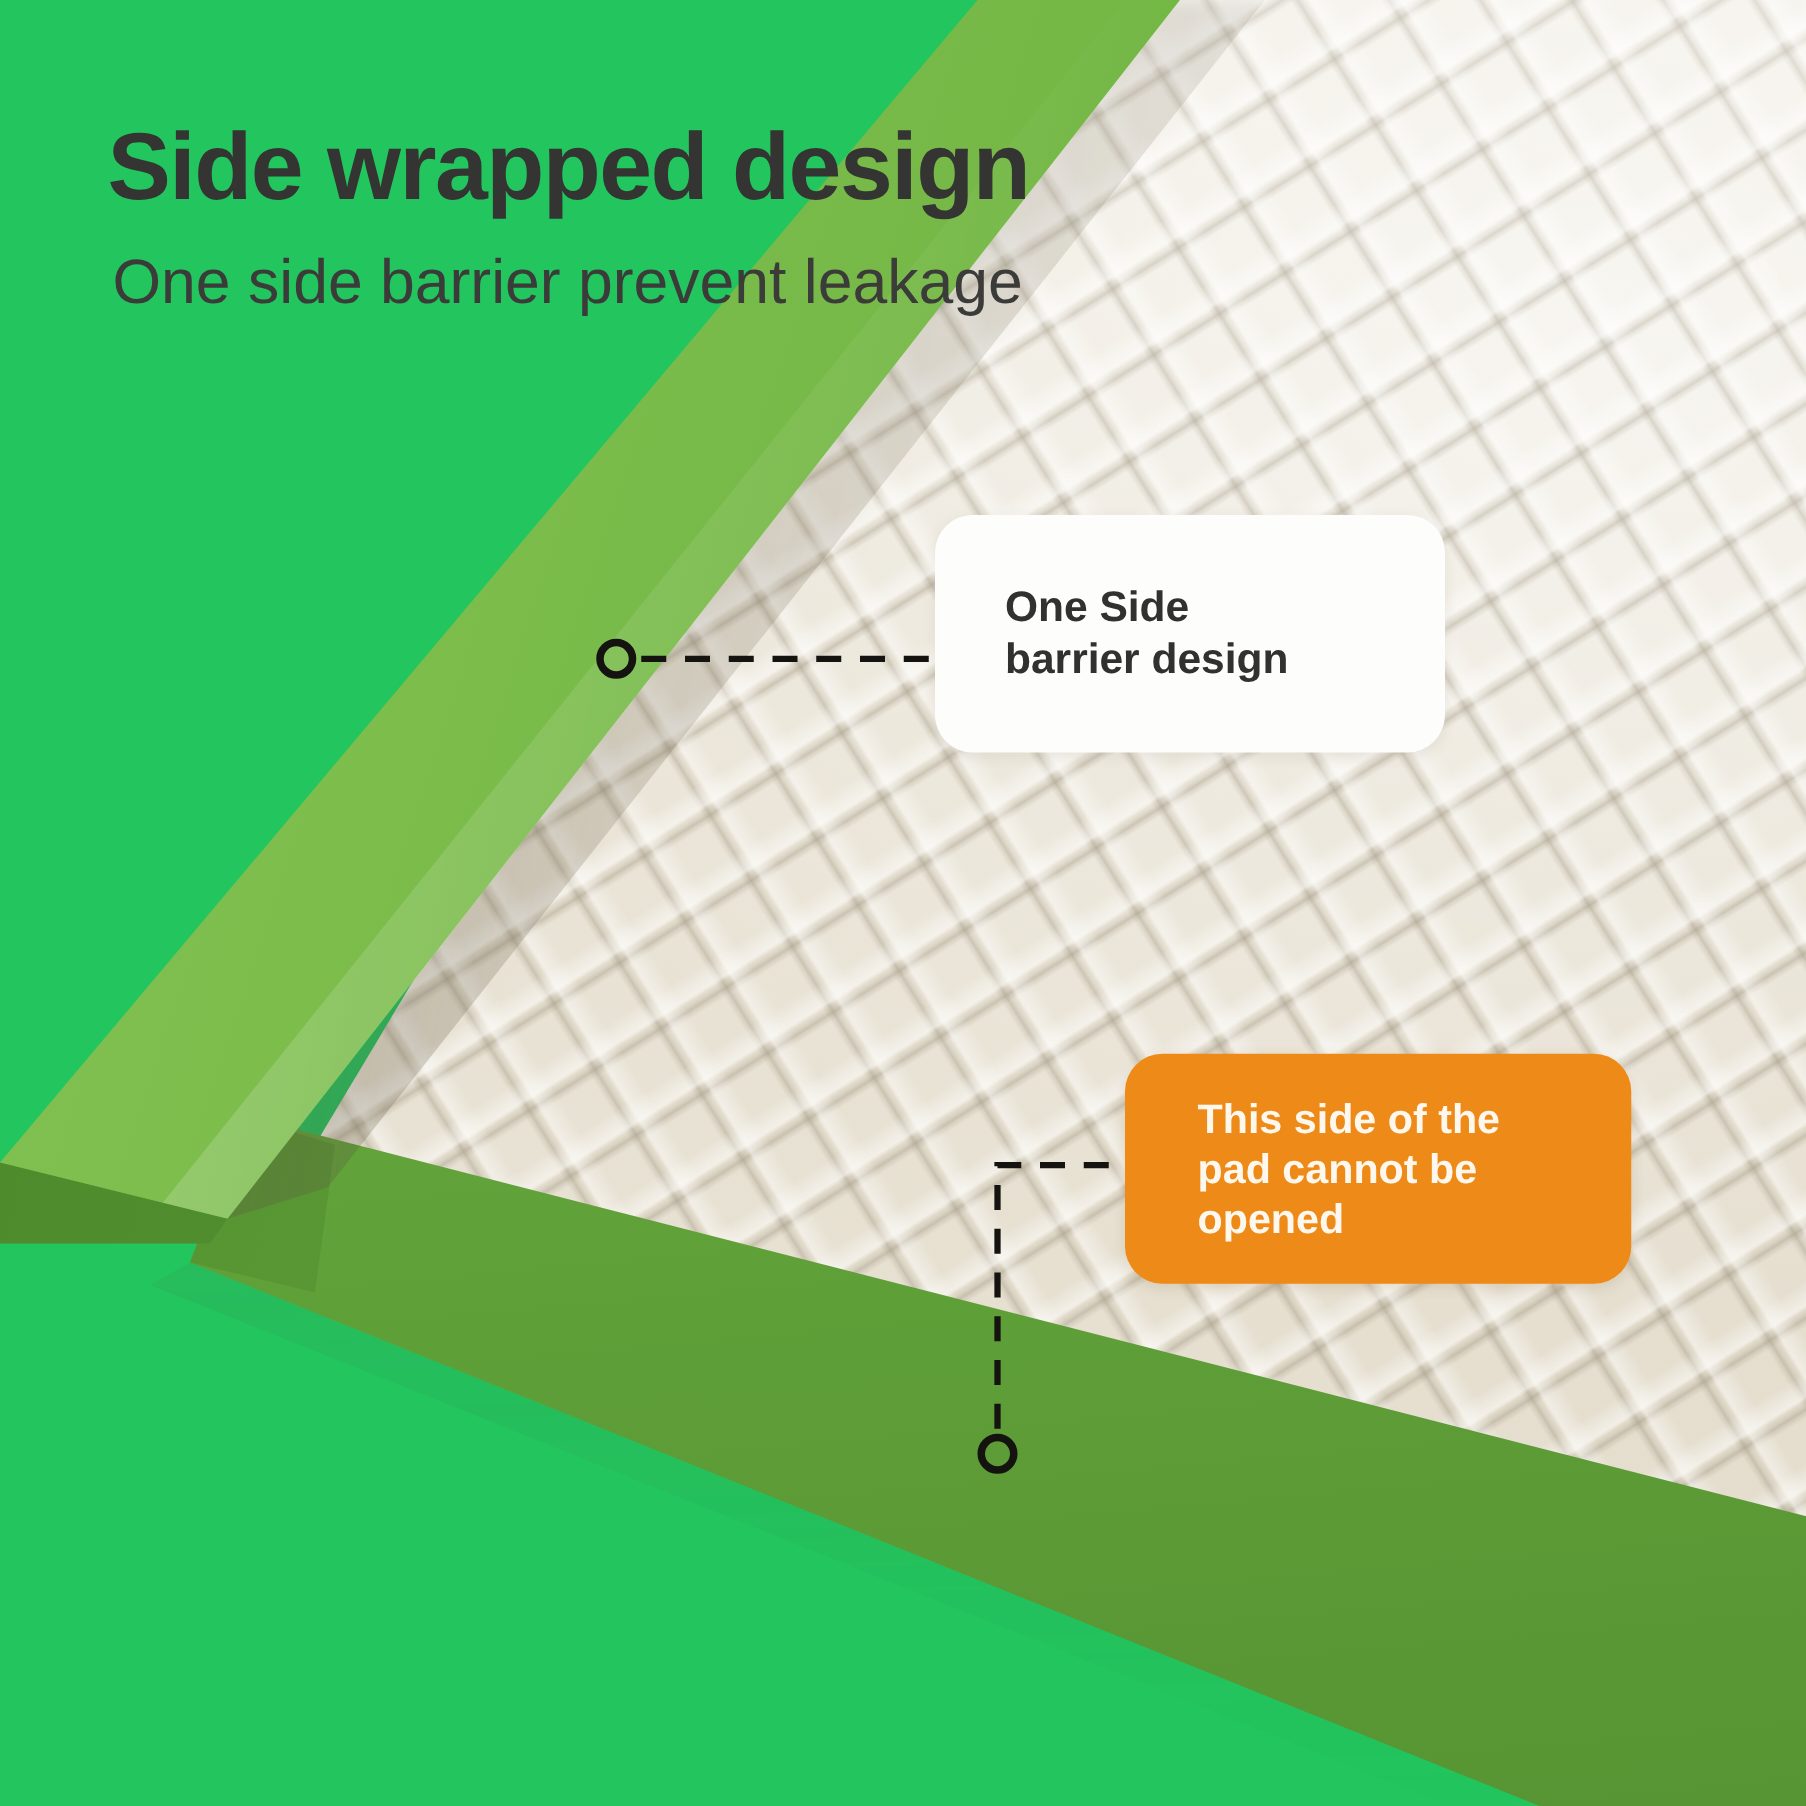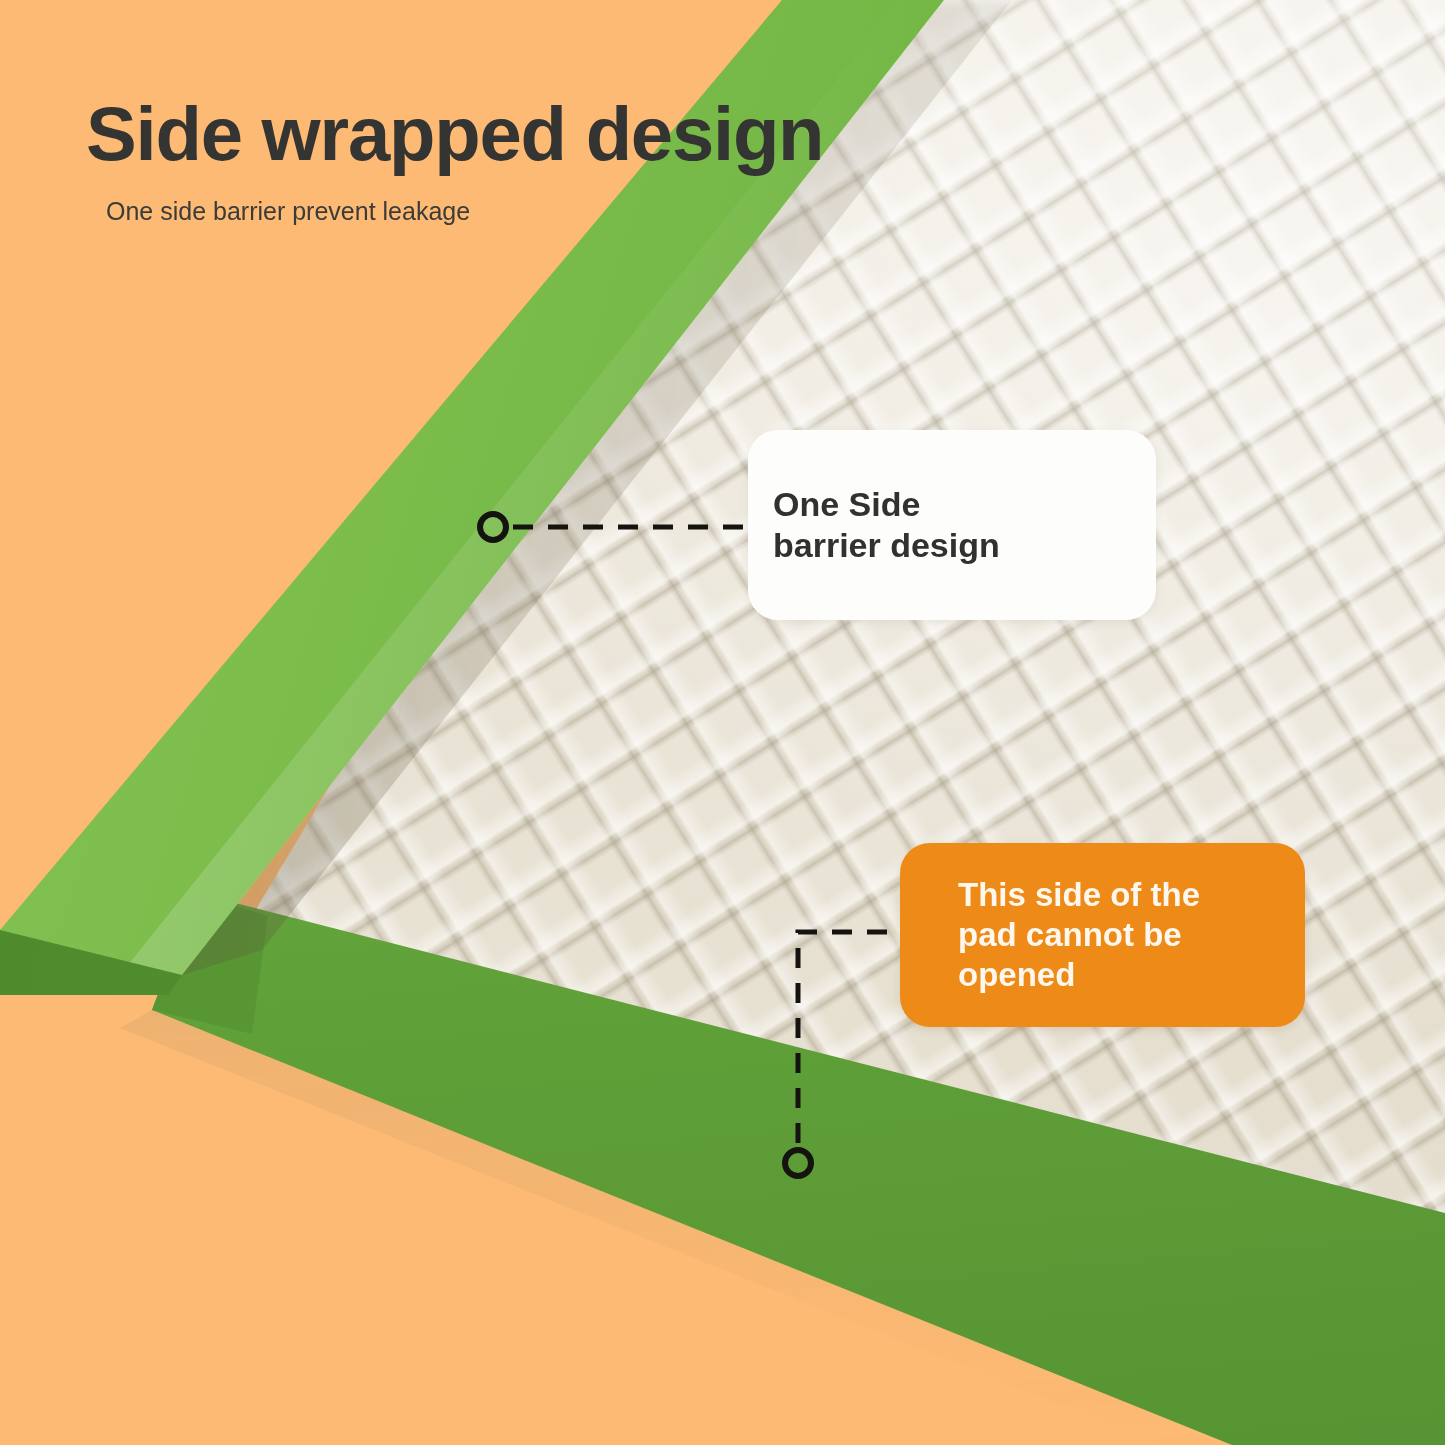--- a/index.html
+++ b/index.html
@@ -7,21 +7,21 @@
     margin: 0;
     padding: 0;
     background: #ffffff;
   }
 
   #scene {
     position: relative;
     width: 1445px;
     height: 1445px;
     overflow: hidden;
-    background: #fdba74;
+    background: #22c55e;
     font-family: "Liberation Sans", sans-serif;
   }
 
   
   .photo {
     position: absolute;
     inset: 0;
     overflow: hidden;
   }
 
@@ -215,50 +215,50 @@
   .title {
     font-size: 76px;
     font-weight: 700;
     letter-spacing: -1.2px;
     color: #343432;
     line-height: 1.0;
     white-space: nowrap;
     margin: 0;
   }
   .subtitle {
-    font-size: 25px;
+    font-size: 50px;
     font-weight: 400;
     color: #3b3b39;
     line-height: 1.1;
-    margin: 26px 0 0 20px;
+    margin: 26px 0 0 4px;
     white-space: nowrap;
   }
 
   
   .callout {
     position: absolute;
     z-index: 45;
     border-radius: 30px;
     display: flex;
     align-items: center;
     box-sizing: border-box;
   }
   .callout-text {
     font-weight: 700;
     line-height: 1.22;
     white-space: pre-line;
   }
 
   .callout-white {
     left: 748px;
-    top: 430px;
+    top: 412px;
     width: 408px;
     height: 190px;
     background: #fdfdfb;
-    padding-left: 25px;
+    padding-left: 56px;
     box-shadow: 0 3px 10px rgba(110,100,80,0.10);
     align-items: center;
   }
   .callout-white .callout-text {
     font-size: 34px;
     color: #313130;
   }
 
   .callout-orange {
     left: 900px;

